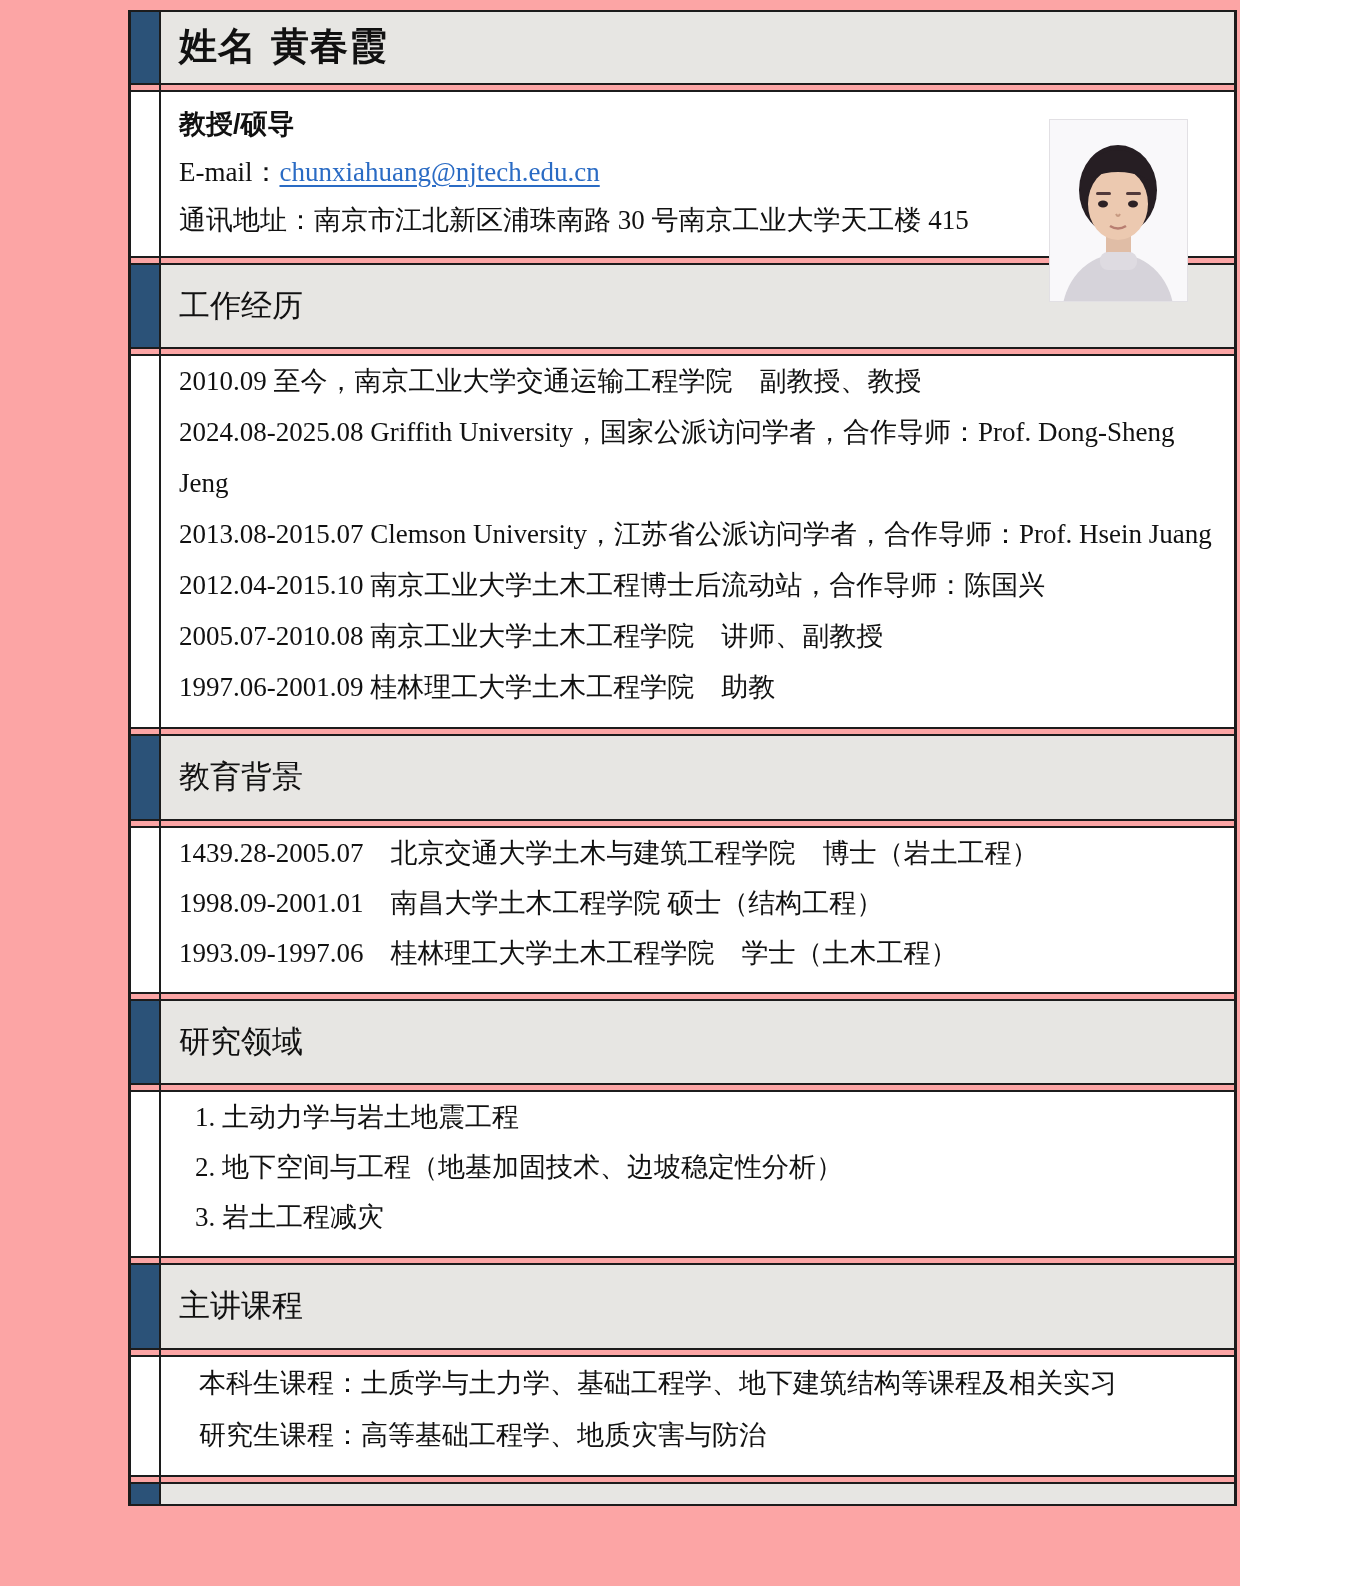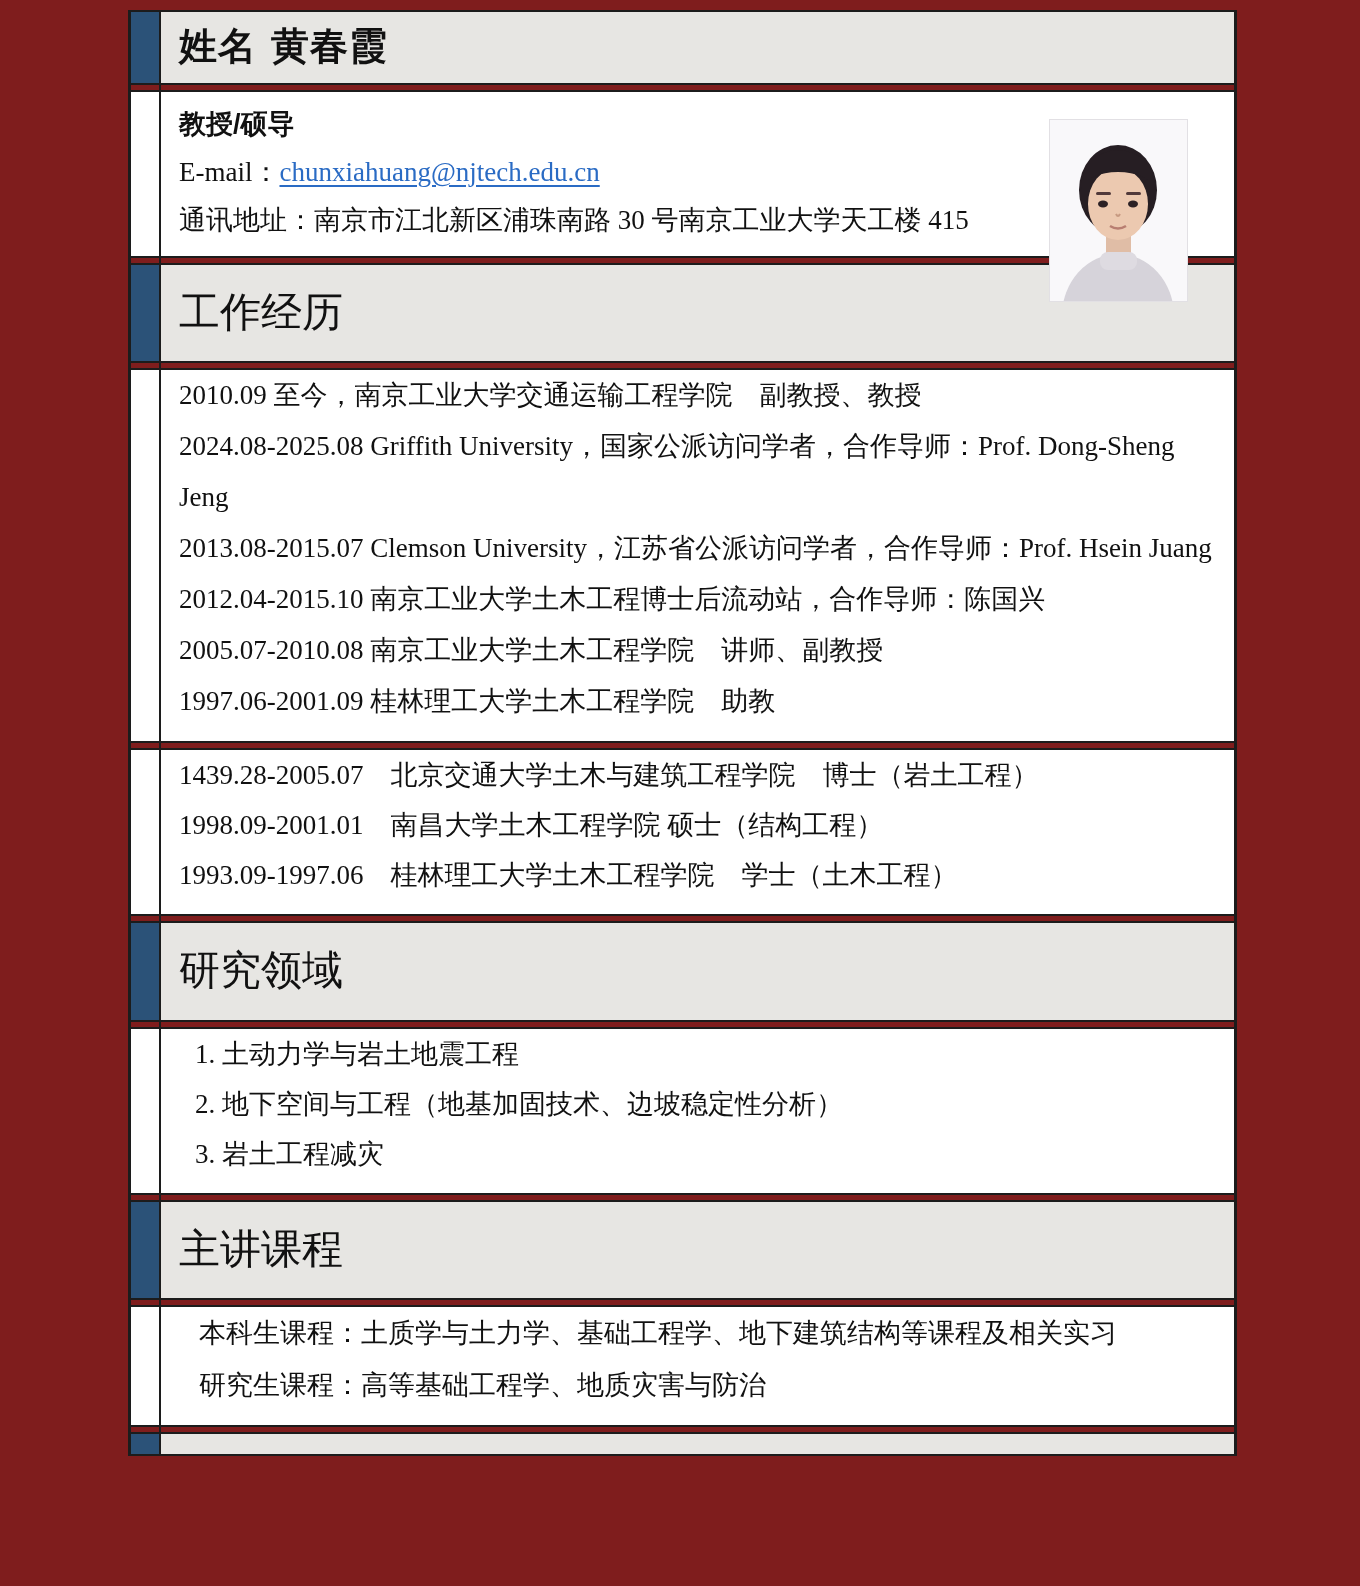--- a/index.html
+++ b/index.html
@@ -10,23 +10,23 @@
   }
   * { margin: 0; padding: 0; box-sizing: border-box; }
   html, body { background: #ffffff; }
   body {
     font-family: "Liberation Serif", "DejaVu Serif", serif;
     color: #111;
     width: 1360px;
   }
   .page {
     position: relative;
-    width: 1360px;
+    width: 1240px;
     height: 1586px;
-    background: #7f1d1d;
+    background: #fca5a5;
     overflow: hidden;
   }
   .tbl {
     position: absolute;
     left: 128px;
     top: 10px;
     width: 1109px;
   }
   
   .vline {
@@ -64,21 +64,21 @@
   .name-title {
     font-size: 38px;
     font-weight: bold;
     letter-spacing: 1px;
     font-family: "Liberation Sans", "DejaVu Sans", sans-serif;
   }
   .name-title .gap { display: inline-block; width: 14px; }
 
   
   .sec-title {
-    font-size: 41px;
+    font-size: 31px;
     font-weight: normal;
     font-family: "Liberation Sans", "DejaVu Sans", sans-serif;
     padding: 9px 0 10px 0;
     line-height: 1.4;
   }
 
   
   .contact { position: relative; padding: 8px 18px 12px 18px; }
   .contact p { font-size: 27px; line-height: 48px; }
   .position {
@@ -161,20 +161,26 @@
       <div class="content list">
         <p>2010.09 至今，南京工业大学交通运输工程学院　副教授、教授</p>
         <p>2024.08-2025.08 Griffith University，国家公派访问学者，合作导师：Prof. Dong-Sheng Jeng</p>
         <p>2013.08-2015.07 Clemson University，江苏省公派访问学者，合作导师：Prof. Hsein Juang</p>
         <p>2012.04-2015.10 南京工业大学土木工程博士后流动站，合作导师：陈国兴</p>
         <p>2005.07-2010.08 南京工业大学土木工程学院　讲师、副教授</p>
         <p>1997.06-2001.09 桂林理工大学土木工程学院　助教</p>
       </div>
     </section>
 
+    <section class="row hdr edu">
+      <div class="marker"></div>
+      <div class="content">
+        <h2 class="sec-title">教育背景</h2>
+      </div>
+    </section>
     <section class="row edu">
       <div class="marker"></div>
       <div class="content list">
         <p>1439.28-2005.07　北京交通大学土木与建筑工程学院　博士（岩土工程）</p>
         <p>1998.09-2001.01　南昌大学土木工程学院 硕士（结构工程）</p>
         <p>1993.09-1997.06　桂林理工大学土木工程学院　学士（土木工程）</p>
       </div>
     </section>
 
     <section class="row hdr rsch">

